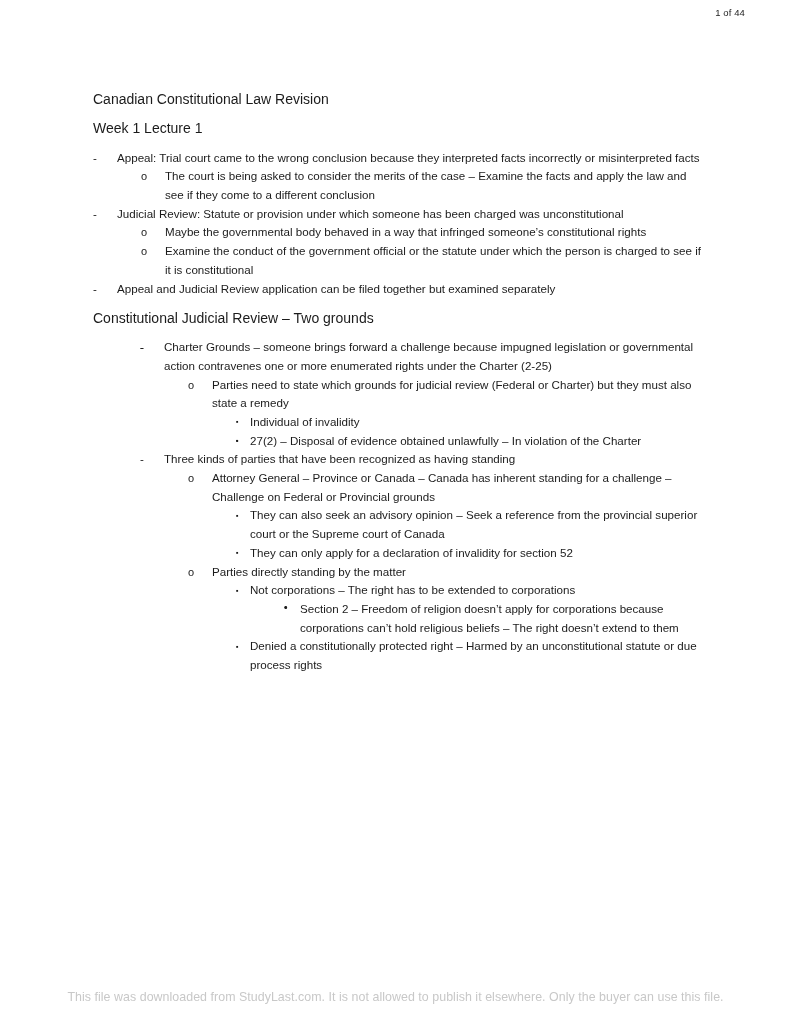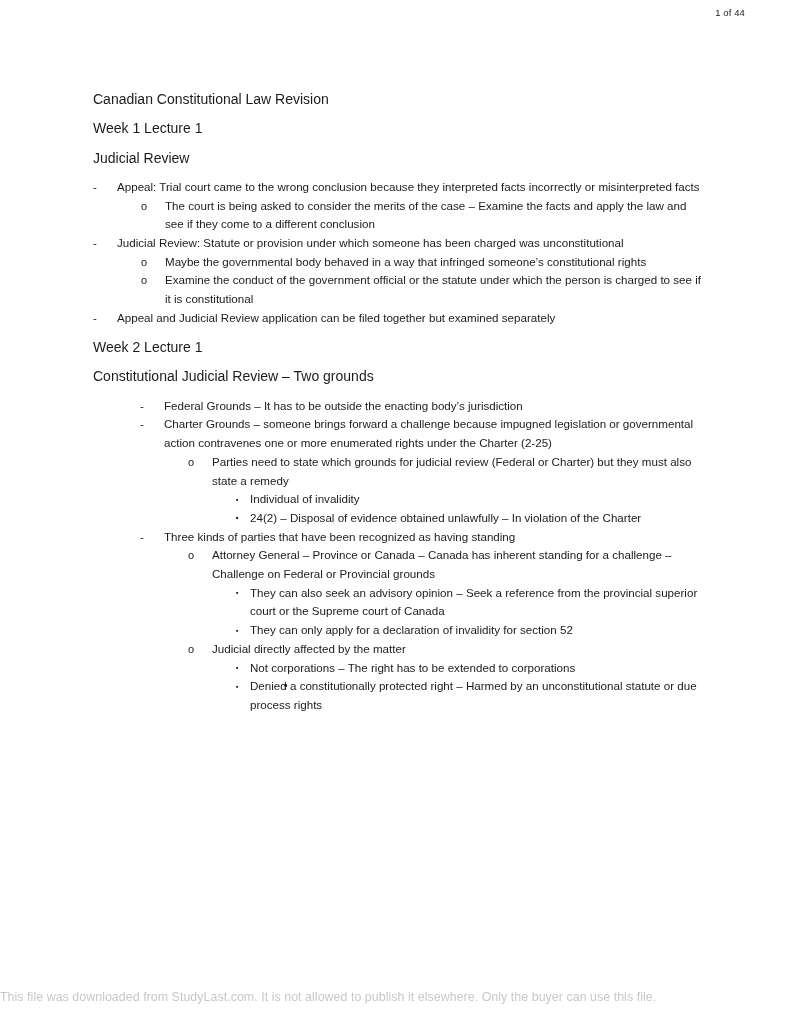--- a/index.html
+++ b/index.html
@@ -94,39 +94,38 @@
   .lvl-b4 > .marker { left: 284px; font-size: 10px; top: -0.5px; }
 
   .gap-after { margin-bottom: 10.6px; }
 
   
   .footer-watermark {
     position: absolute;
     left: 0;
     right: 0;
     bottom: 16px;
-    text-align: left;
+    text-align: center;
     font-size: 12.4px;
     color: #c8c8c8;
     letter-spacing: 0.05px;
     white-space: nowrap;
   }
 </style>
 </head>
 <body>
 
 <div class="page">
 
   <div class="page-number">1 of 44</div>
 
   <div class="doc-body">
 
     <p class="para">Canadian Constitutional Law Revision</p>
     <p class="para">Week 1 Lecture 1</p>
-    <p class="para">Judicial Review</p>
 
     <div class="item lvl-a1">
       <span class="marker">-</span>
       <span>Appeal: Trial court came to the wrong conclusion because they interpreted facts incorrectly or misinterpreted facts</span>
     </div>
     <div class="item lvl-a2">
       <span class="marker">o</span>
       <span>The court is being asked to consider the merits of the case – Examine the facts and apply the law and see if they come to a different conclusion</span>
     </div>
     <div class="item lvl-a1">
@@ -139,75 +138,74 @@
     </div>
     <div class="item lvl-a2">
       <span class="marker">o</span>
       <span>Examine the conduct of the government official or the statute under which the person is charged to see if it is constitutional</span>
     </div>
     <div class="item lvl-a1 gap-after">
       <span class="marker">-</span>
       <span>Appeal and Judicial Review application can be filed together but examined separately</span>
     </div>
 
-    <p class="para">Week 2 Lecture 1</p>
     <p class="para">Constitutional Judicial Review – Two grounds</p>
 
     <div class="item lvl-b1">
       <span class="marker">-</span>
-      <span>Federal Grounds – It has to be outside the enacting body’s jurisdiction</span>
     </div>
     <div class="item lvl-b1">
       <span class="marker">-</span>
       <span>Charter Grounds – someone brings forward a challenge because impugned legislation or governmental action contravenes one or more enumerated rights under the Charter (2-25)</span>
     </div>
     <div class="item lvl-b2">
       <span class="marker">o</span>
       <span>Parties need to state which grounds for judicial review (Federal or Charter) but they must also state a remedy</span>
     </div>
     <div class="item lvl-b3">
       <span class="marker">▪</span>
       <span>Individual of invalidity</span>
     </div>
     <div class="item lvl-b3">
       <span class="marker">▪</span>
     </div>
     <div class="item lvl-b3">
       <span class="marker">▪</span>
-      <span>24(2) – Disposal of evidence obtained unlawfully – In violation of the Charter</span>
+      <span>27(2) – Disposal of evidence obtained unlawfully – In violation of the Charter</span>
     </div>
     <div class="item lvl-b1">
       <span class="marker">-</span>
       <span>Three kinds of parties that have been recognized as having standing</span>
     </div>
     <div class="item lvl-b2">
       <span class="marker">o</span>
       <span>Attorney General – Province or Canada – Canada has inherent standing for a challenge – Challenge on Federal or Provincial grounds</span>
     </div>
     <div class="item lvl-b3">
       <span class="marker">▪</span>
       <span>They can also seek an advisory opinion – Seek a reference from the provincial superior court or the Supreme court of Canada</span>
     </div>
     <div class="item lvl-b3">
       <span class="marker">▪</span>
       <span>They can only apply for a declaration of invalidity for section 52</span>
     </div>
     <div class="item lvl-b2">
       <span class="marker">o</span>
-      <span>Judicial directly affected by the matter</span>
+      <span>Parties directly standing by the matter</span>
     </div>
     <div class="item lvl-b3">
       <span class="marker">▪</span>
       <span>Not corporations – The right has to be extended to corporations</span>
     </div>
     <div class="item lvl-b4">
       <span class="marker">•</span>
     </div>
     <div class="item lvl-b4">
       <span class="marker">•</span>
+      <span>Section 2 – Freedom of religion doesn’t apply for corporations because corporations can’t hold religious beliefs – The right doesn’t extend to them</span>
     </div>
     <div class="item lvl-b3">
       <span class="marker">▪</span>
       <span>Denied a constitutionally protected right – Harmed by an unconstitutional statute or due process rights</span>
     </div>
 
   </div>
 
   <div class="footer-watermark">This file was downloaded from StudyLast.com. It is not allowed to publish it elsewhere. Only the buyer can use this file.</div>
 

